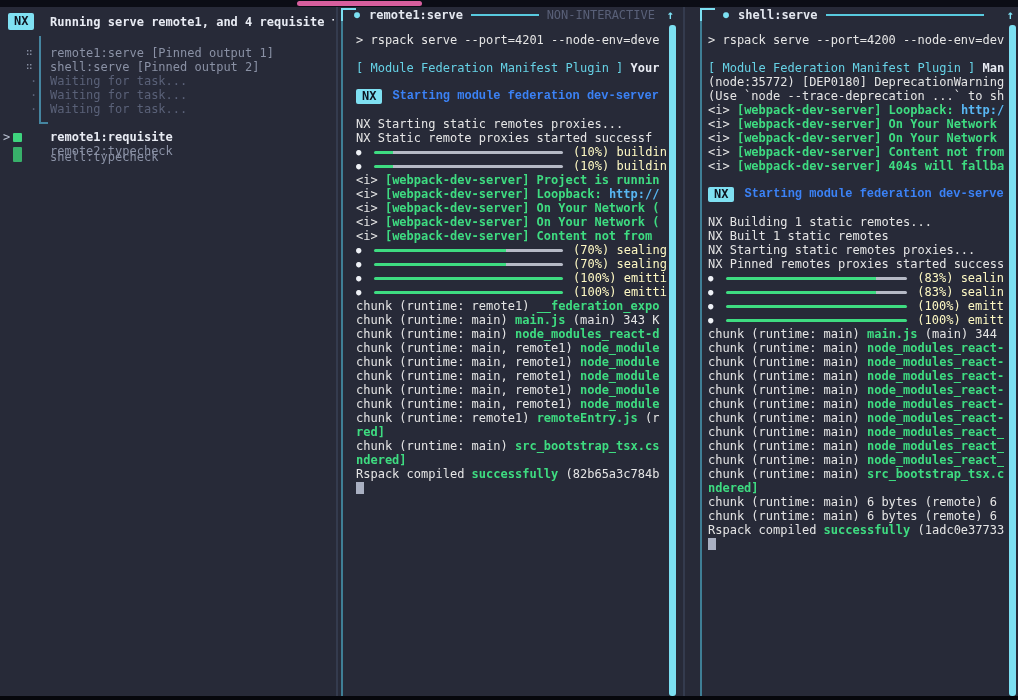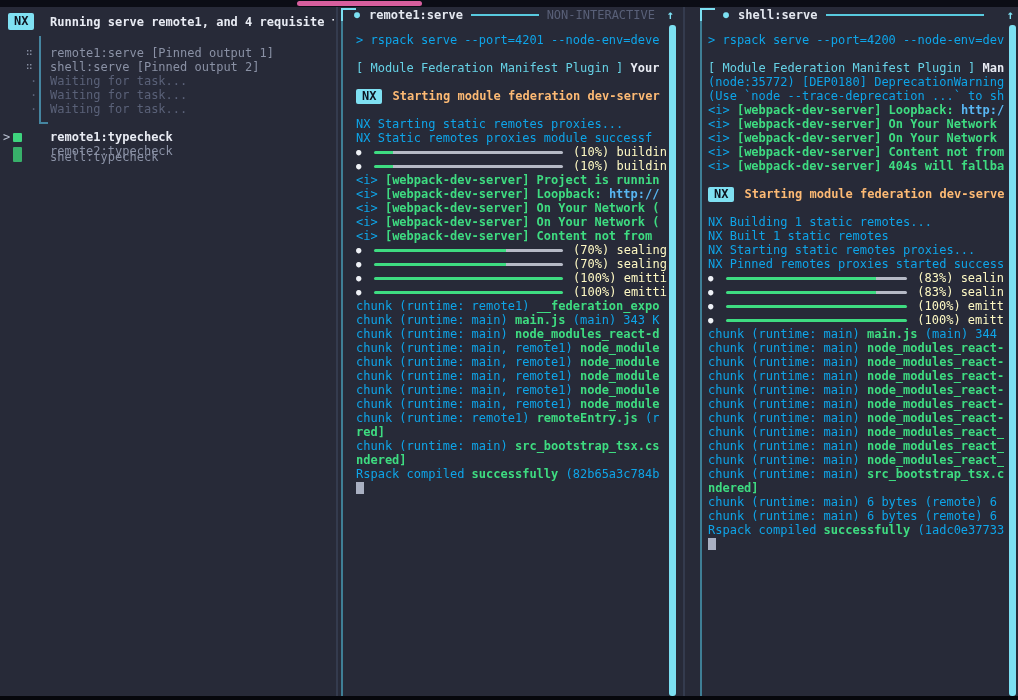--- a/index.html
+++ b/index.html
@@ -62,22 +62,22 @@
   #pane-0 .scrollbar{right:5px;}
   #pane-1 .scrollbar{right:2px;}
   .pane-lines{position:absolute;top:26px;right:14px;}
   #pane-0 .pane-lines{left:20px;}
   #pane-1 .pane-lines{left:25px;}
 
   
   .line{height:14px;line-height:14px;white-space:pre;overflow:hidden;}
   .line-badge{display:flex;align-items:center;overflow:visible;}
   .line-badge .nx-badge{height:15px;line-height:15px;margin-right:10px;}
-  .badge-text{font-weight:bold;color:#fdba74;white-space:pre;}
-  .s-plain{color:#0ea5e9;}
+  .badge-text{font-weight:bold;color:#3b82f6;white-space:pre;font-family:Liberation Mono, monospace;}
+  .s-plain{color:#e5e5e5;}
   .s-white{color:#e8ebf3;font-weight:bold;}
   .s-cyan{color:#66d2e6;}
   .s-green{color:#3edc81;font-weight:bold;}
   .s-blue{color:#58b6f2;font-weight:bold;}
   .line-progress{display:flex;align-items:center;}
   .p-dot{font-size:9px;color:#eef1f6;width:16px;}
   .p-bar{flex:1;height:3px;border-radius:2px;margin:0 10px 0 2px;}
   .p-label{white-space:pre;color:#fef9c3;}
   .cursor-block{display:inline-block;width:8px;height:12px;background:#a9b0c2;margin-top:1px;}
 </style>
@@ -110,21 +110,21 @@
         <span class="icon-dot">·</span>
         <span class="task-label lbl-dim">Waiting for task...</span>
       </div>
       <div class="task-row" style="top: 56px;">
         <span class="icon-dot">·</span>
         <span class="task-label lbl-dim">Waiting for task...</span>
       </div>
       <div class="task-row" style="top: 84px;">
         <span class="task-cursor">&gt;</span>
         <div class="icon-square sq-bright"></div>
-        <span class="task-label lbl-selected">remote1:typecheck</span>
+        <span class="task-label lbl-selected">remote1:requisite</span>
       </div>
       <div class="task-row" style="top: 98px;">
         <div class="icon-square sq-dim"></div>
         <span class="task-label lbl-normal">remote2:typecheck</span>
       </div>
       <div class="task-row" style="top: 104px;">
         <div class="icon-square sq-dim"></div>
         <span class="task-label lbl-normal">shell:typecheck</span>
       </div>
     </div>
@@ -143,21 +143,21 @@
   <span class="scroll-arrow">↑</span>
   <div class="scrollbar"></div>
   <div class="pane-lines" id="pane-0-lines">
       <div class="line"><span class="s-plain">&gt; rspack serve --port=4201 --node-env=deve</span></div>
       <div class="line">&nbsp;</div>
       <div class="line"><span class="s-cyan">[ Module Federation Manifest Plugin ]</span><span class="s-white"> Your</span></div>
       <div class="line">&nbsp;</div>
       <div class="line line-badge"><span class="nx-badge">NX</span><span class="badge-text">Starting module federation dev-server</span></div>
       <div class="line">&nbsp;</div>
       <div class="line"><span class="s-plain">NX Starting static remotes proxies...</span></div>
-      <div class="line"><span class="s-plain">NX Static remotes proxies module successf</span></div>
+      <div class="line"><span class="s-plain">NX Static remote proxies started successf</span></div>
       <div class="line line-progress"><span class="p-dot">●</span><div class="p-bar" style="background: linear-gradient(to right, rgb(62, 220, 129) 10%, rgb(182, 186, 198) 10%);"></div><span class="p-label">(10%) buildin</span></div>
       <div class="line line-progress"><span class="p-dot">●</span><div class="p-bar" style="background: linear-gradient(to right, rgb(62, 220, 129) 10%, rgb(182, 186, 198) 10%);"></div><span class="p-label">(10%) buildin</span></div>
       <div class="line"><span class="s-plain">&lt;i&gt; </span><span class="s-green">[webpack-dev-server] Project is runnin</span></div>
       <div class="line"><span class="s-plain">&lt;i&gt; </span><span class="s-green">[webpack-dev-server] Loopback: </span><span class="s-blue">http://</span></div>
       <div class="line"><span class="s-plain">&lt;i&gt; </span><span class="s-green">[webpack-dev-server] On Your Network (</span></div>
       <div class="line"><span class="s-plain">&lt;i&gt; </span><span class="s-green">[webpack-dev-server] On Your Network (</span></div>
       <div class="line"><span class="s-plain">&lt;i&gt; </span><span class="s-green">[webpack-dev-server] Content not from</span></div>
       <div class="line line-progress"><span class="p-dot">●</span><div class="p-bar" style="background: linear-gradient(to right, rgb(62, 220, 129) 70%, rgb(182, 186, 198) 70%);"></div><span class="p-label">(70%) sealing</span></div>
       <div class="line line-progress"><span class="p-dot">●</span><div class="p-bar" style="background: linear-gradient(to right, rgb(62, 220, 129) 70%, rgb(182, 186, 198) 70%);"></div><span class="p-label">(70%) sealing</span></div>
       <div class="line line-progress"><span class="p-dot">●</span><div class="p-bar" style="background: linear-gradient(to right, rgb(62, 220, 129) 100%, rgb(182, 186, 198) 100%);"></div><span class="p-label">(100%) emitti</span></div>

